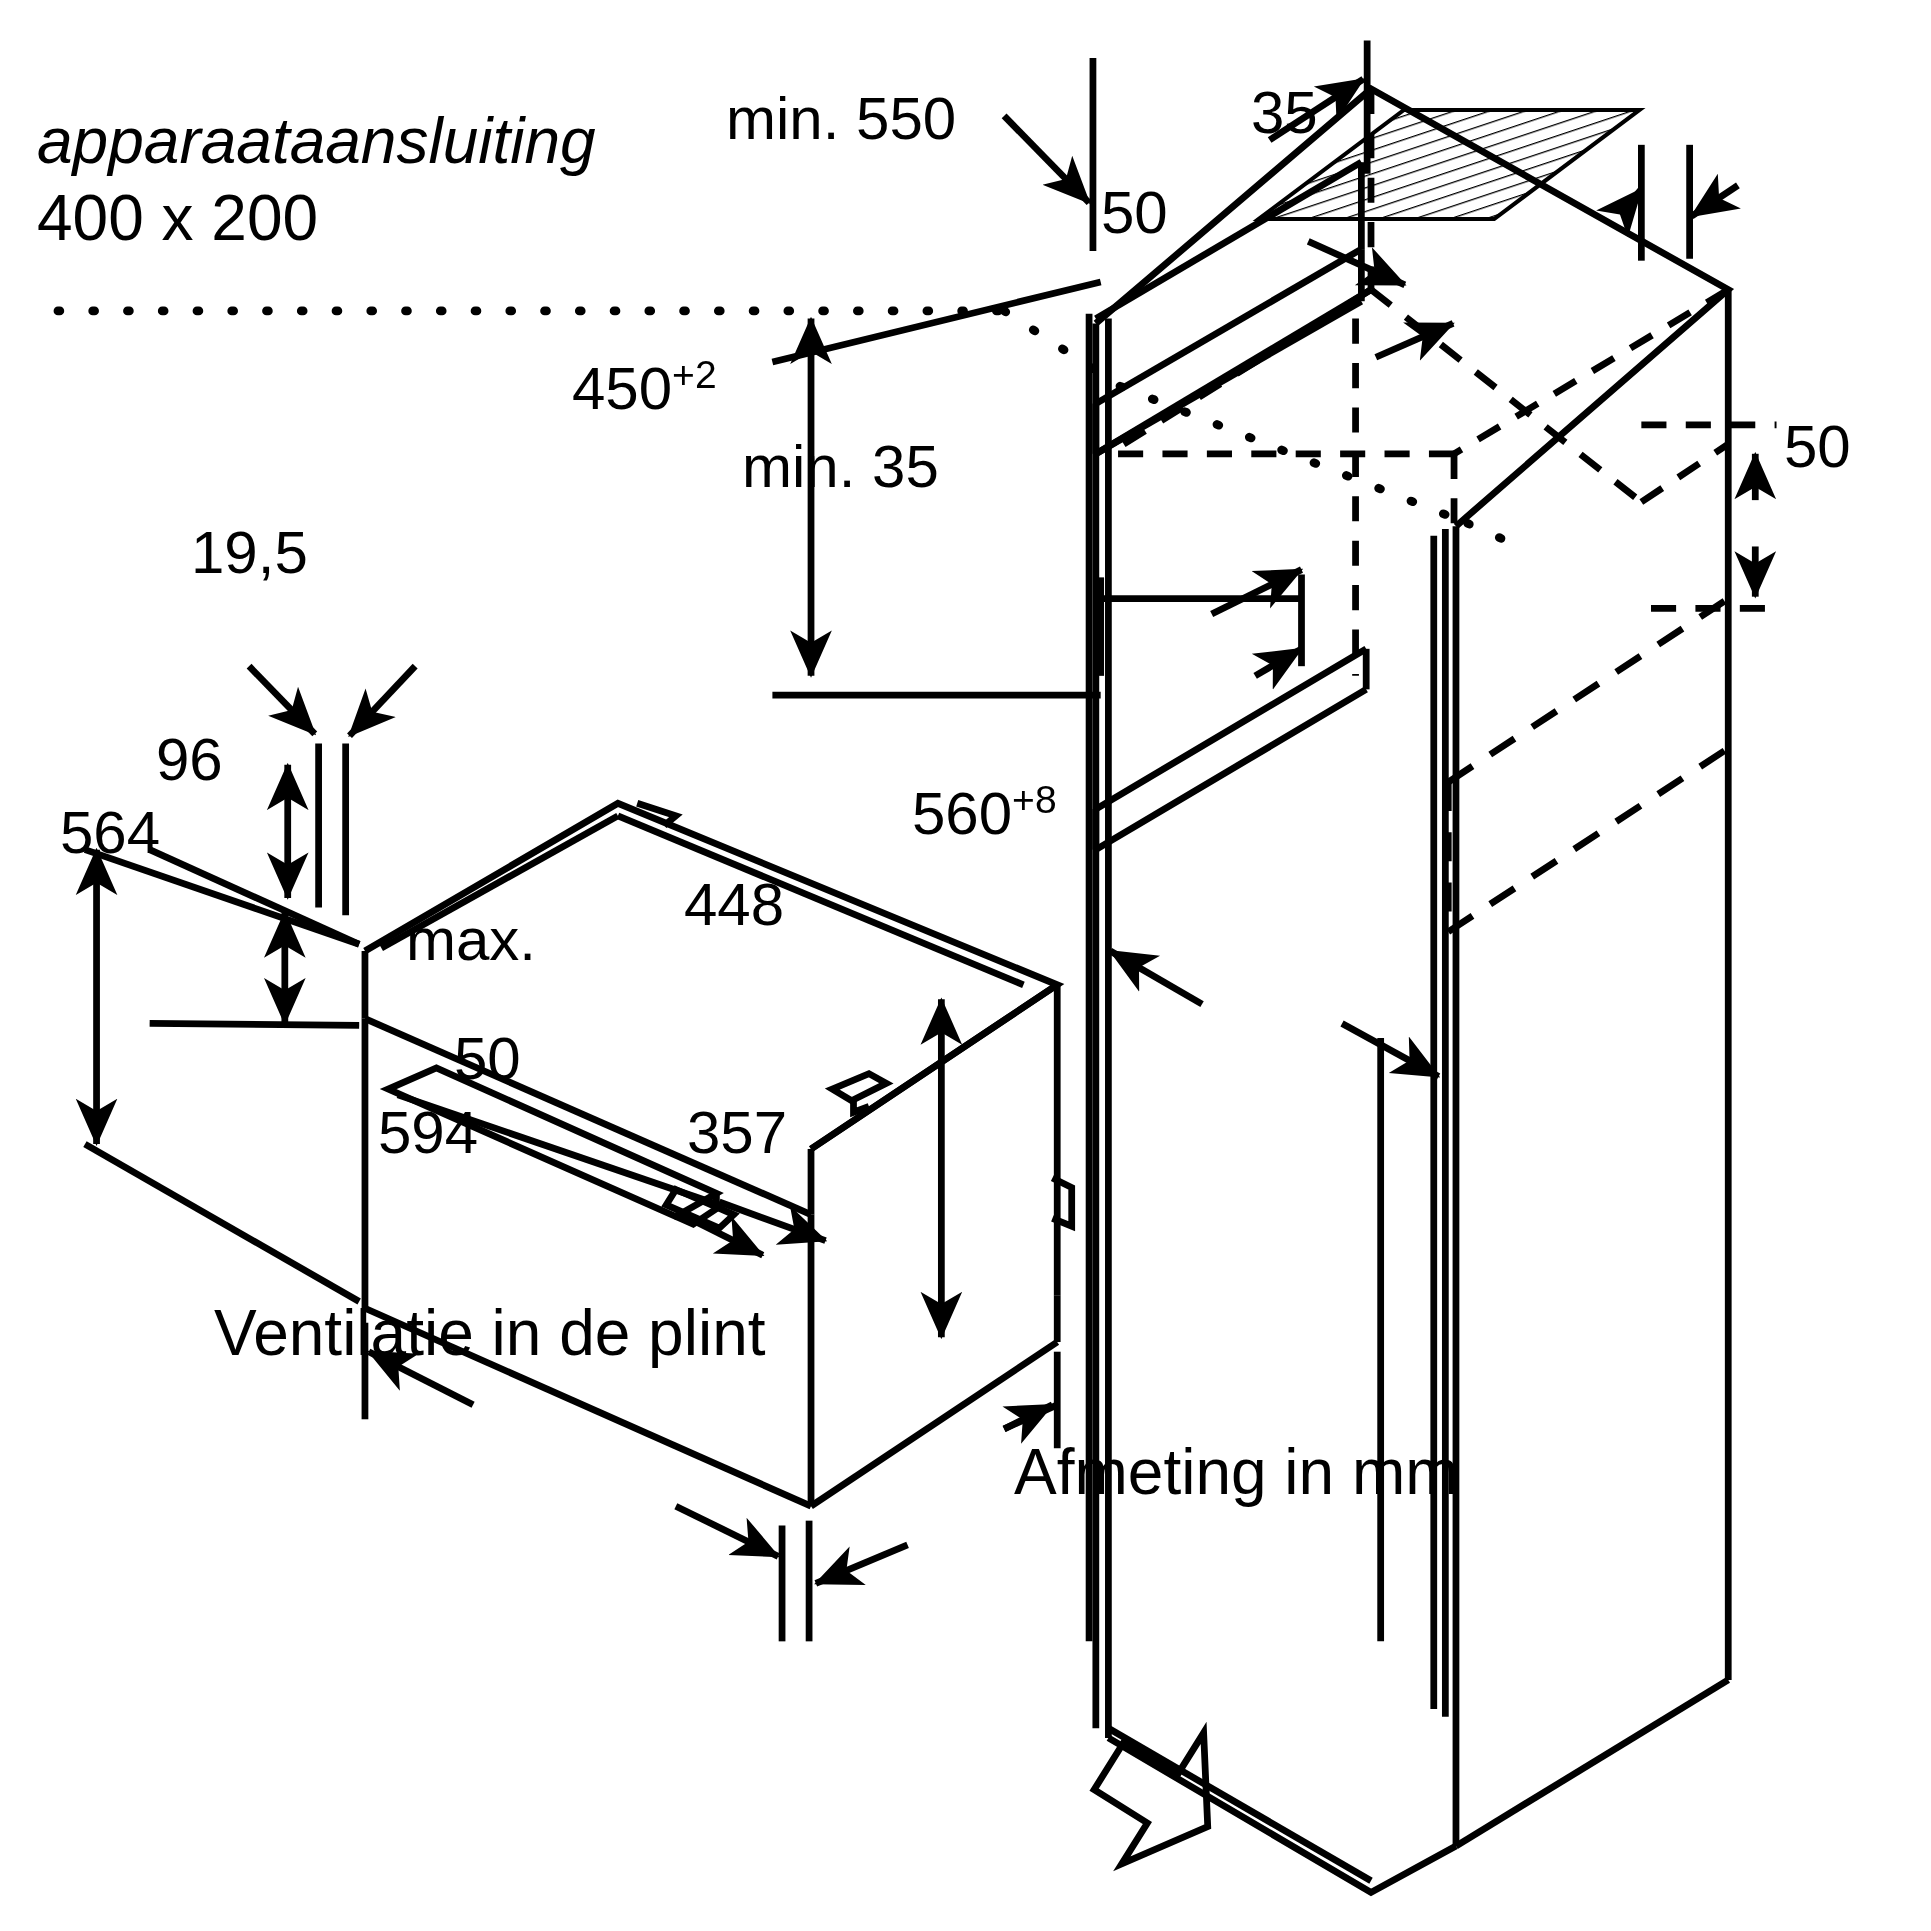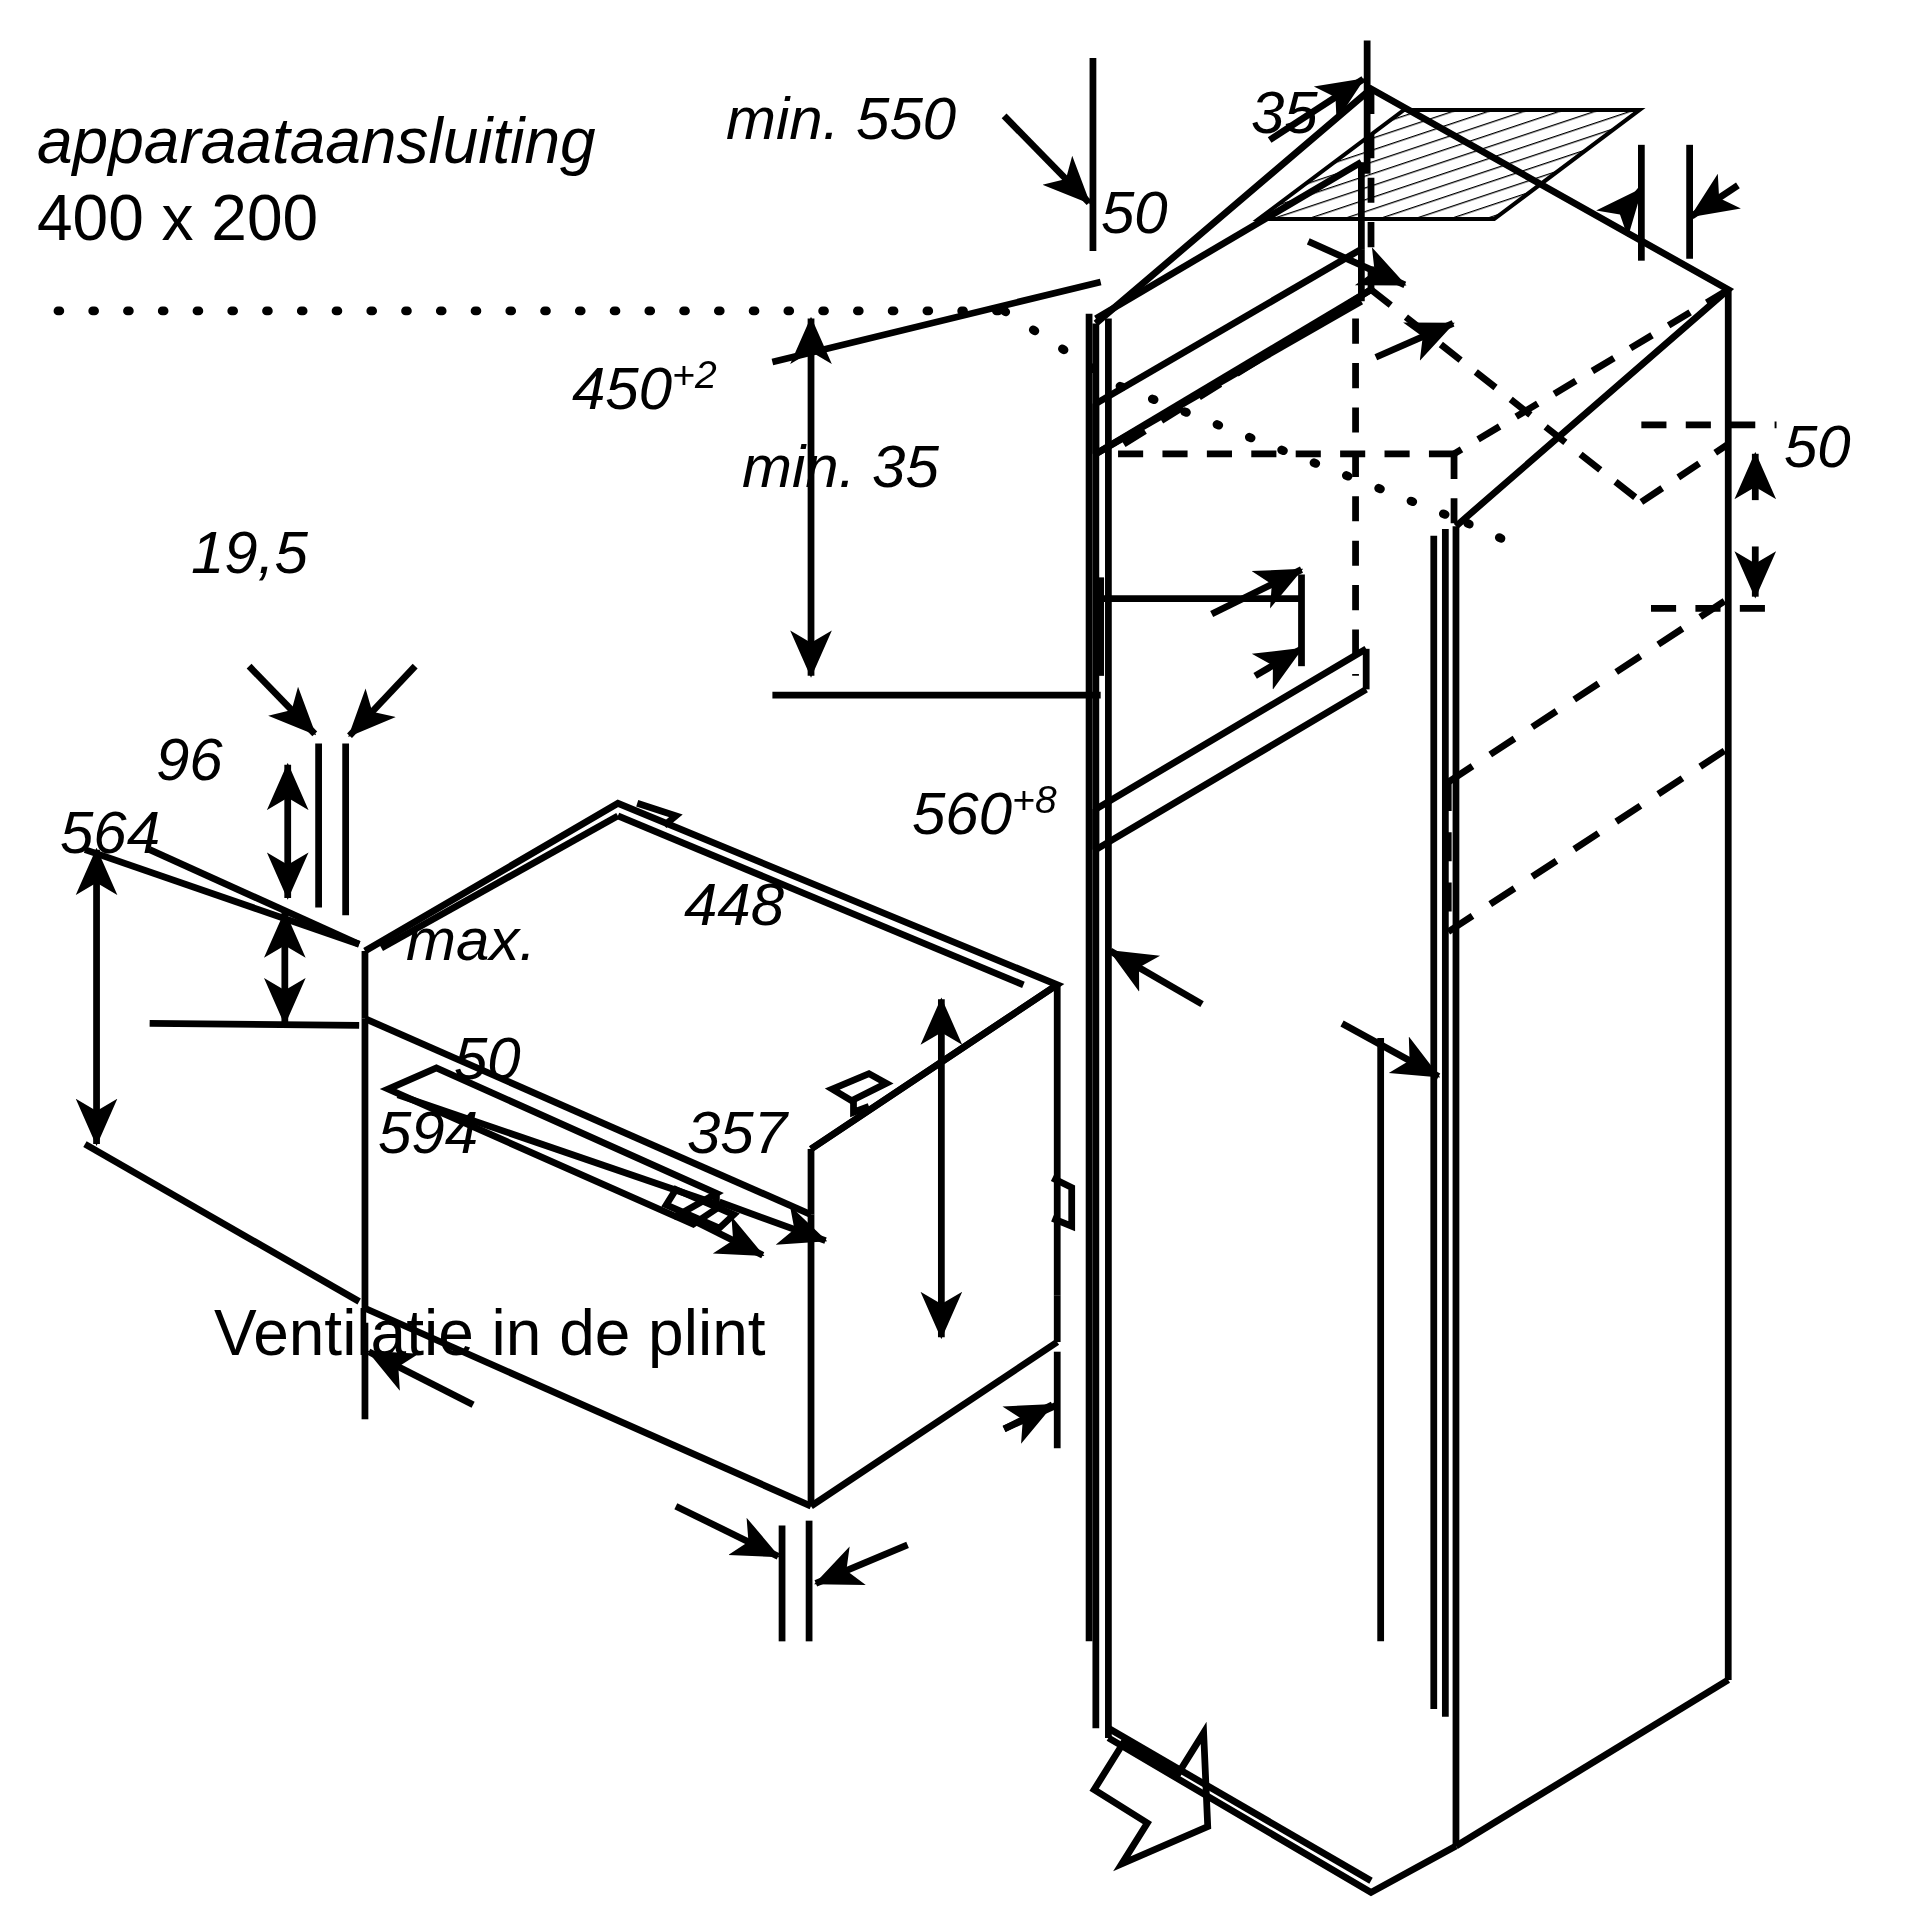--- a/index.html
+++ b/index.html
@@ -21,21 +21,21 @@
     width: 1931px;
     height: 1931px;
   }
   .lbl {
     position: absolute;
     color: #000000;
     font-family: "Liberation Sans", sans-serif;
     white-space: nowrap;
     line-height: 1.12;
   }
-  .dim { font-size: 60px; font-style: italic; }
+  .dim { font-size: 60px; }
   .dim-sup {
     font-size: 39px;
     vertical-align: super;
     line-height: 0;
   }
   .note-big { font-size: 64px; }
   .sup-small {
     font-size: 39px;
     vertical-align: super;
     line-height: 0;
@@ -249,15 +249,16 @@
 
   <div class="lbl dim" style="left:406px; top:906px;">max.</div>
   <div class="lbl dim" style="left:454px; top:1025px;">50</div>
 
   <div class="lbl dim" style="left:378px; top:1099px;">594</div>
 
   <div class="lbl dim" style="left:687px; top:1099px;">357</div>
 
   <div class="lbl note-big" style="left:214px; top:1298px;">Ventilatie in de plint</div>
 
+  <div class="lbl note-big" style="left:1014px; top:1437px;">Afmeting in mm</div>
 
 </div>
 
 
 </body></html>

